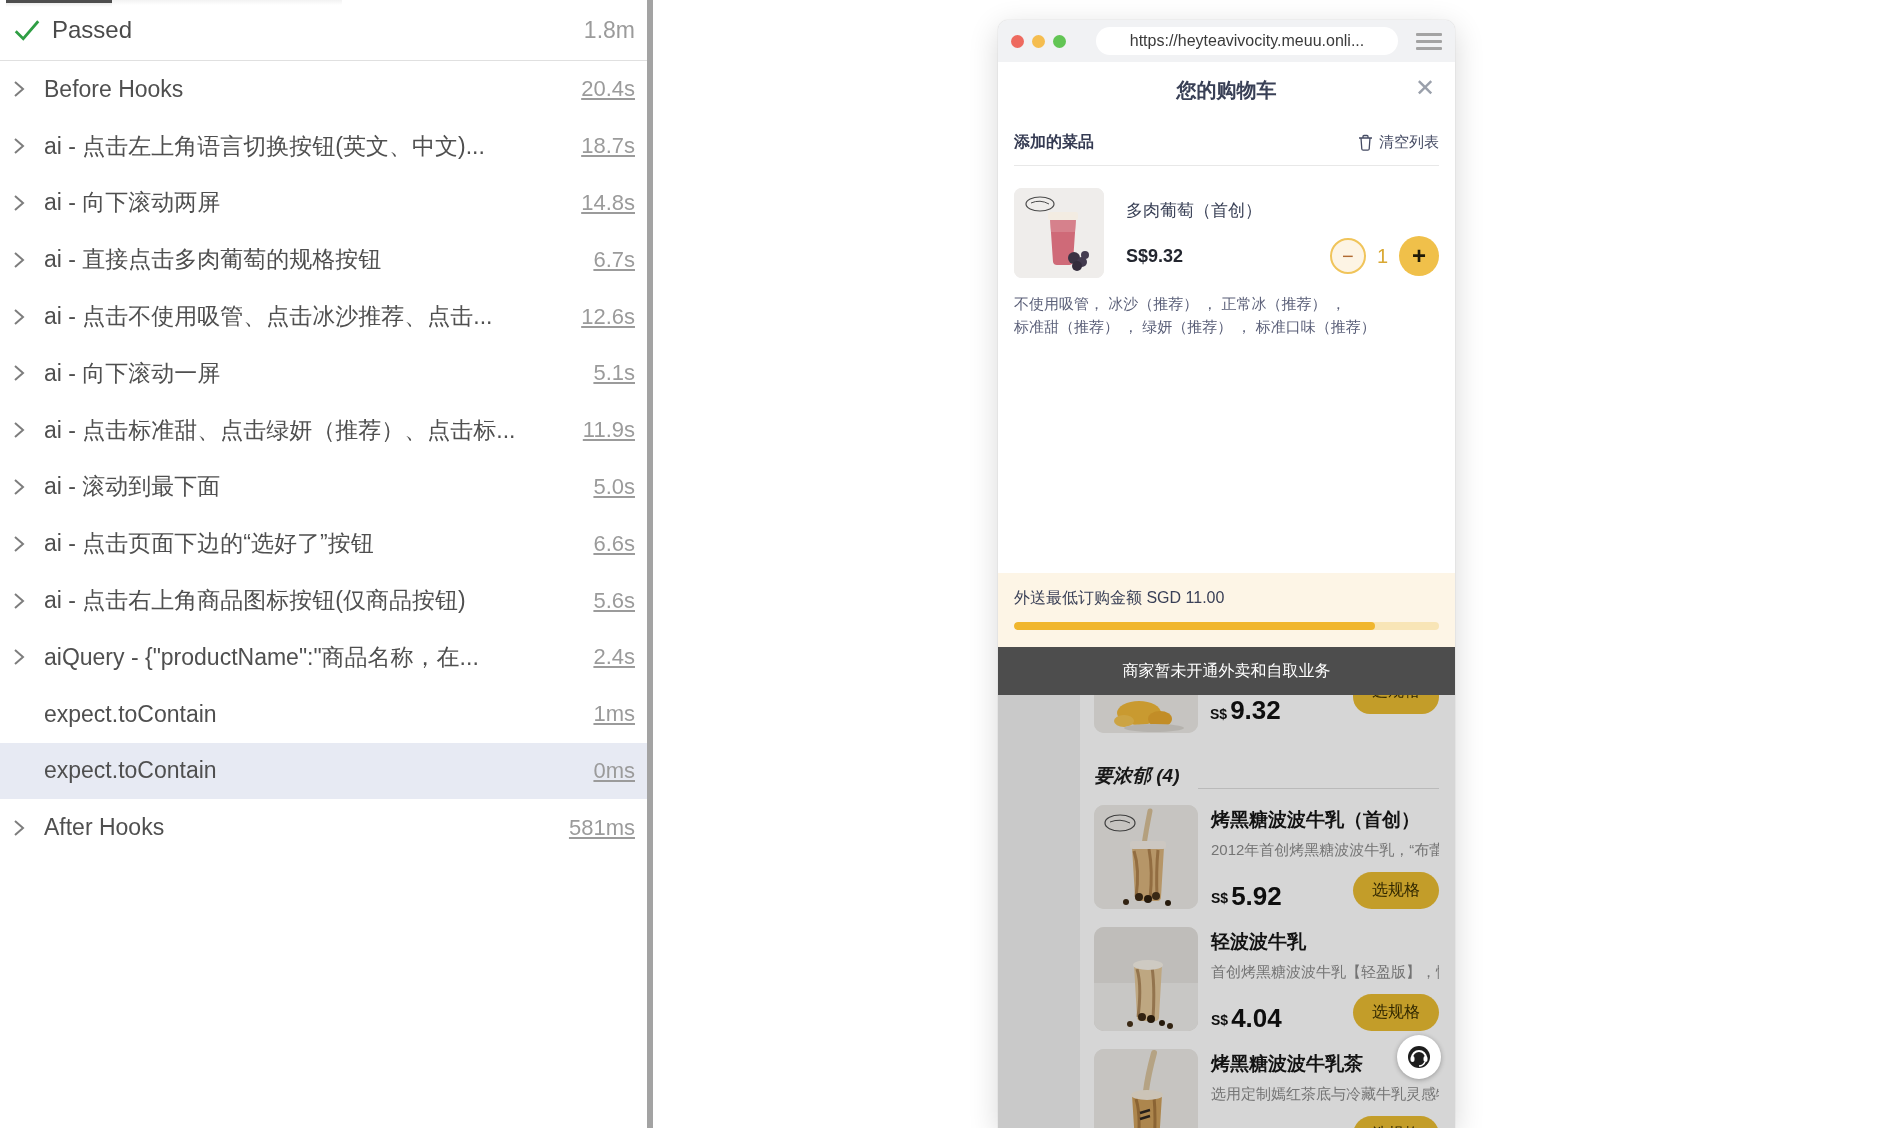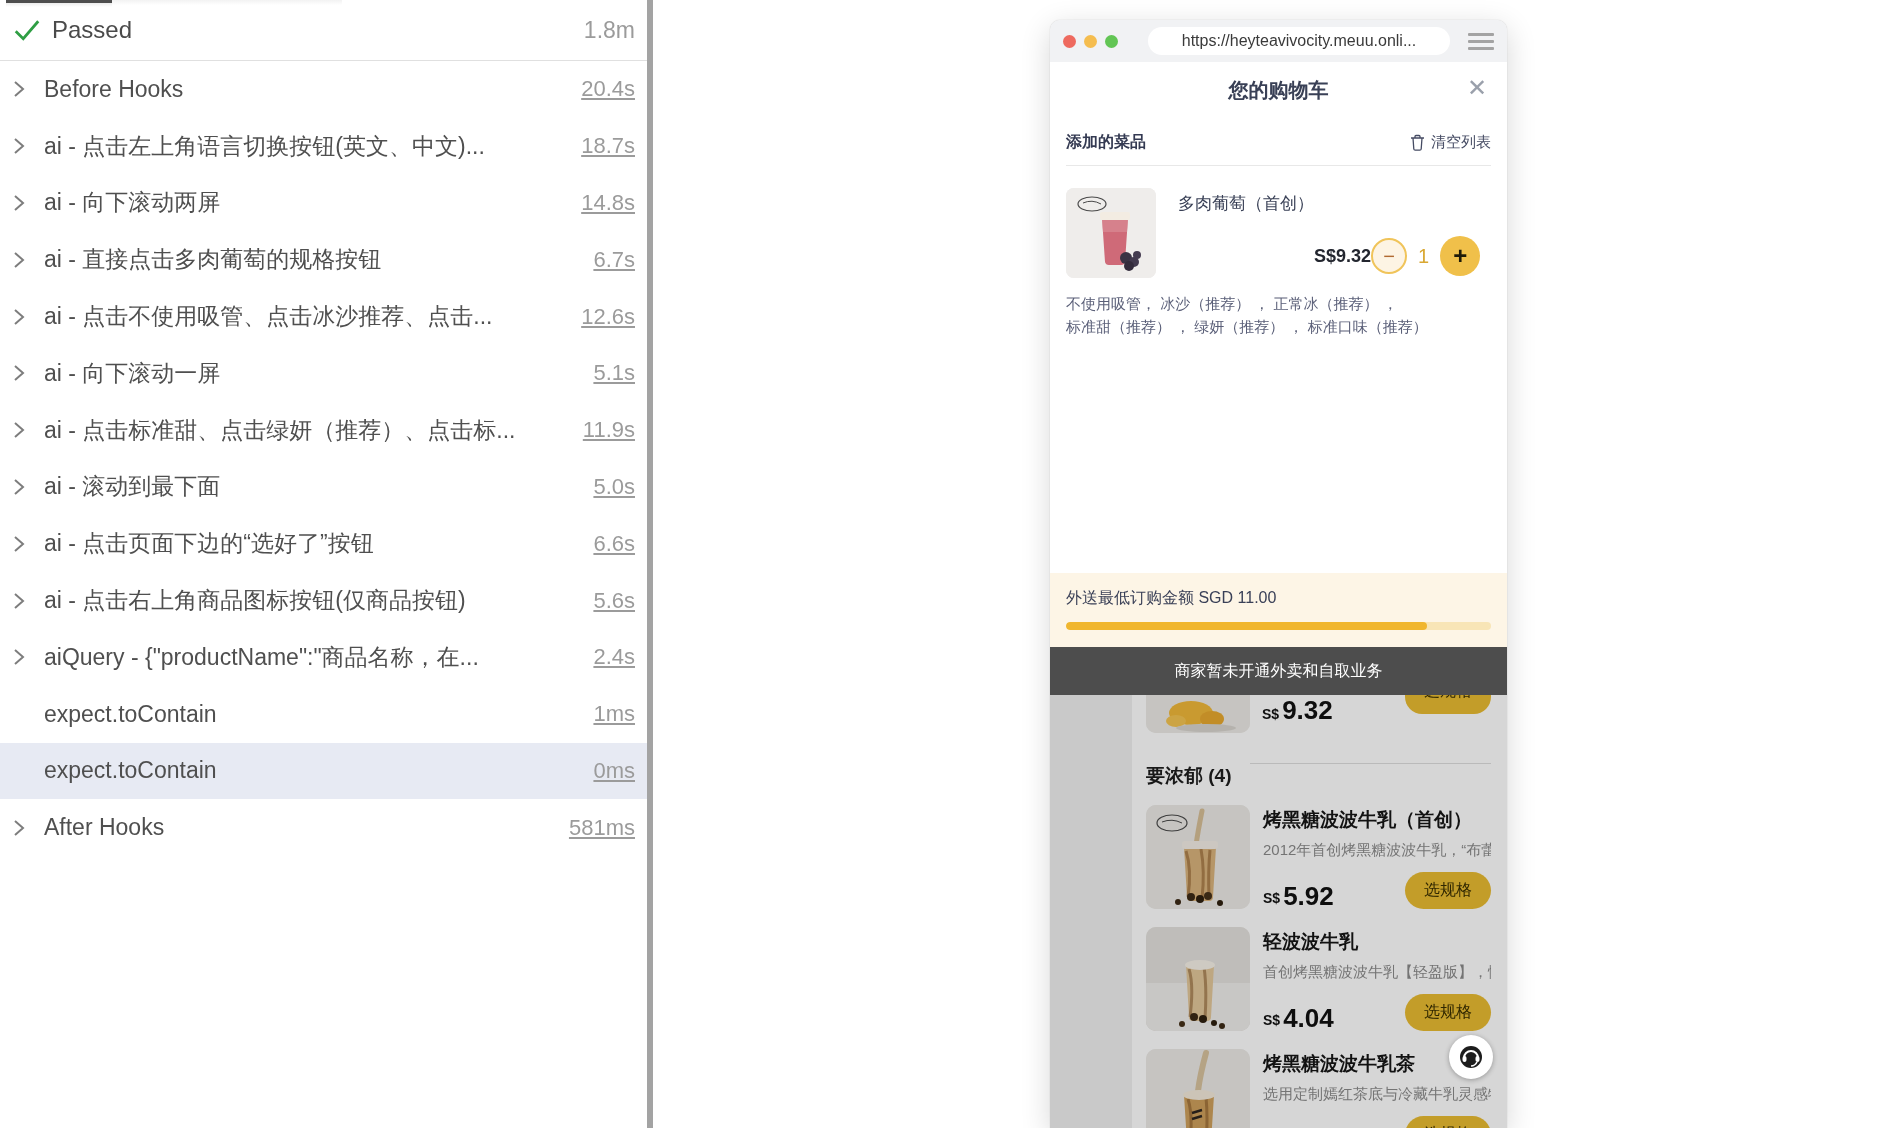--- a/index.html
+++ b/index.html
@@ -23,21 +23,21 @@
   .dur { margin-left:12px; color:#9b9b9b; flex:none; }
   .summary-row .dur { font-size:23px; }
   .step { height:56.8px; display:flex; align-items:center;
     padding:0 12px 0 12px; font-size:23px; color:#4f4f4f; }
   .step .chev { width:32px; flex:none; display:flex; align-items:center; }
   .step .lbl { flex:1; white-space:nowrap; overflow:hidden; }
   .step .dur { font-size:22px;text-decoration:underline; }
   .step.hl { background:#e7eaf3; }
 
   
-  .bwin { position:absolute; left:1050px; top:20px; width:457px; height:1108px;
+  .bwin { position:absolute; left:998px; top:20px; width:457px; height:1108px;
     border-radius:10px 10px 0 0; background:#fff;
     box-shadow:0 0 1px rgba(0,0,0,.3), 0 8px 30px rgba(0,0,0,.16); }
   .chrome { height:42px; background:#f1f2f4; border-radius:10px 10px 0 0;
     display:flex; align-items:center; padding:0 13px; }
   .dot { width:13px; height:13px; border-radius:50%; margin-right:8px; flex:none; }
   .dot.r { background:#ee6a5f; } .dot.y { background:#f5bd4f; } .dot.g { background:#62c554; }
   .urlpill { margin-left:22px; width:302px; height:28px; background:#fff;
     border-radius:14px; display:flex; align-items:center; justify-content:center;
     font-size:16px; color:#3a3a3a; overflow:hidden; white-space:nowrap; }
   .menu-btn { margin-left:auto; width:26px; display:flex; flex-direction:column; gap:4px; }
@@ -48,21 +48,21 @@
   .close-x { position:absolute; right:20px; top:14px; font-size:24px; font-weight:normal;
     color:#9aa0ab; line-height:1; }
   .cart-sec { display:flex; align-items:center; padding:14px 16px 12px; }
   .cart-sec .t { font-size:16px; font-weight:bold; color:#343a52; }
   .clear-btn { margin-left:auto; display:flex; align-items:center; gap:6px;
     font-size:15px; color:#454b63; }
   .hr { height:1px; background:#e8e8e8; margin:0 16px; }
   .citem { display:flex; padding:22px 16px 0; }
   .cimg { width:90px; height:90px; border-radius:8px; background:#efedeb;
     flex:none; overflow:hidden; }
-  .cbody { flex:1; margin-left:22px; display:flex; flex-direction:row; padding-top:4px; }
+  .cbody { flex:1; margin-left:22px; display:flex; flex-direction:column; padding-top:4px;margin-top:7px; }
   .cname { font-size:17px; color:#394056; }
   .crow { display:flex; align-items:center; margin-top:auto; padding-bottom:2px; }
   .cprice { font-size:18px; font-weight:bold; color:#23262f; }
   .qty-wrap { margin-left:auto; display:flex; align-items:center; }
   .qbtn { border-radius:50%; display:flex; align-items:center; justify-content:center; }
   .qbtn.minus { width:36px; height:36px; border:2px solid #f0c45a; background:#fdf4e4;
     color:#b06a32; font-size:20px; }
   .qty { margin:0 11px; font-size:20px; color:#d9a833; }
   .qbtn.plus { width:40px; height:40px; background:#f0c04a; color:#1e1a08;
     font-size:24px; font-weight:bold; }
@@ -78,22 +78,22 @@
 
   
   .menu-bg { position:absolute; top:675px; left:0; right:0; bottom:0; overflow:hidden; }
   .cat { position:absolute; left:0; top:0; bottom:0; width:82px; background:#f0f0f0; }
   .mlist { position:absolute; left:82px; right:0; top:0; bottom:0; background:#fff;
     padding:0 16px 0 14px; }
   .mrow0 { display:flex; align-items:flex-start; }
   .pimg0 { width:104px; height:38px; border-radius:0 0 10px 10px; background:#eceae6;
     flex:none; overflow:hidden; }
   .m0price { margin-left:12px; padding-top:2px; }
-  .msec { display:flex; align-items:flex-start; margin-top:30px; margin-bottom:16px;
-    font-size:19px; font-weight:bold; color:#1d1d1d; }
+  .msec { display:flex; align-items:flex-end; margin-top:30px; margin-bottom:16px;
+    font-size:19px; font-weight:bold; color:#1d1d1d;font-style:italic; }
   .msec .line { flex:1; height:1px; background:#dedede; margin-left:18px; }
   .mrow { display:flex; margin-bottom:18px; height:104px; }
   .pimg { width:104px; height:104px; border-radius:10px; background:#eceae6;
     flex:none; overflow:hidden; }
   .minfo { flex:1; margin-left:13px; display:flex; flex-direction:column; min-width:0; }
   .mname { font-size:19px; font-weight:bold; color:#161616; margin-top:2px; }
   .mdesc { font-size:15px; color:#8b8b8b; margin-top:8px; white-space:nowrap; overflow:hidden; }
   .mbot { display:flex; align-items:flex-end; margin-top:auto; }
   .pcur { font-size:14px; font-weight:bold; color:#111; padding-bottom:3px; }
   .pval { font-size:26px; font-weight:bold; color:#111; margin-left:3px; line-height:1; }

